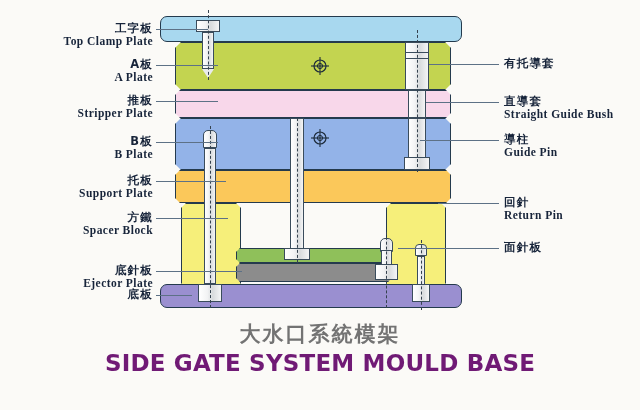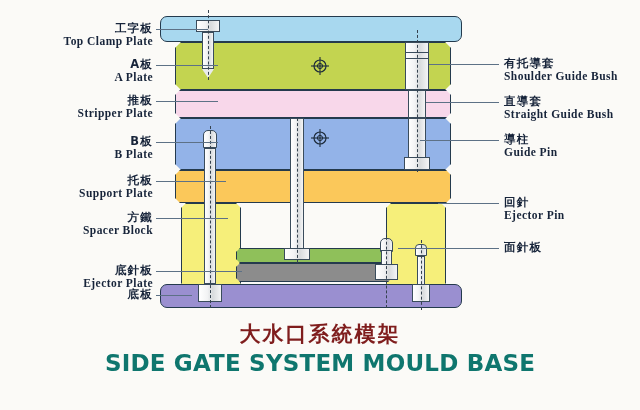--- a/index.html
+++ b/index.html
@@ -57,27 +57,27 @@
     position:absolute;
     width:0;
     border-left:1px dashed #35424f;
   }
   .hline{position:absolute;height:0;border-top:1px solid #3a4c5c;}
 
   
   .title-cn{
     position:absolute;left:0;width:640px;text-align:center;
     font-family:"DejaVu Sans",sans-serif;
-    font-weight:700;color:#7f1d1d;
+    font-weight:700;color:#737373;
     font-size:21px;letter-spacing:2px;
   }
   .title-en{
     position:absolute;left:0;width:640px;text-align:center;
     font-family:"DejaVu Sans",sans-serif;
-    font-weight:700;color:#0f766e;
+    font-weight:700;color:#701a75;
     font-size:23px;letter-spacing:.2px;
   }
 </style>
 </head>
 <body>
 
 <div id="root">
 
   <div>
 
@@ -241,39 +241,38 @@
     <div class="label left" style="right:487px;top:288px;">
       <span class="cn">底板</span>
     </div>
     <div class="leader" style="left:156px;top:295px;width:36px;"></div>
   </div>
 
   <div>
 
     <div class="label right" style="left:504px;top:57px;">
       <span class="cn">有托導套</span>
-      <span class="en">Shoulder Guide Bush</span>
     </div>
     <div class="leader" style="left:429px;top:64px;width:70px;"></div>
 
     <div class="label right" style="left:504px;top:95px;">
       <span class="cn">直導套</span>
       <span class="en">Straight Guide Bush</span>
     </div>
     <div class="leader" style="left:426px;top:102px;width:73px;"></div>
 
     <div class="label right" style="left:504px;top:133px;">
       <span class="cn">導柱</span>
       <span class="en">Guide Pin</span>
     </div>
     <div class="leader" style="left:420px;top:140px;width:79px;"></div>
 
     <div class="label right" style="left:504px;top:196px;">
       <span class="cn">回針</span>
-      <span class="en">Ejector Pin</span>
+      <span class="en">Return Pin</span>
     </div>
     <div class="leader" style="left:438px;top:203px;width:61px;"></div>
 
     <div class="label right" style="left:504px;top:241px;">
       <span class="cn">面針板</span>
     </div>
     <div class="leader" style="left:398px;top:248px;width:101px;"></div>
   </div>
 
   <div class="title-cn" style="top:320px;">大水口系統模架</div>

